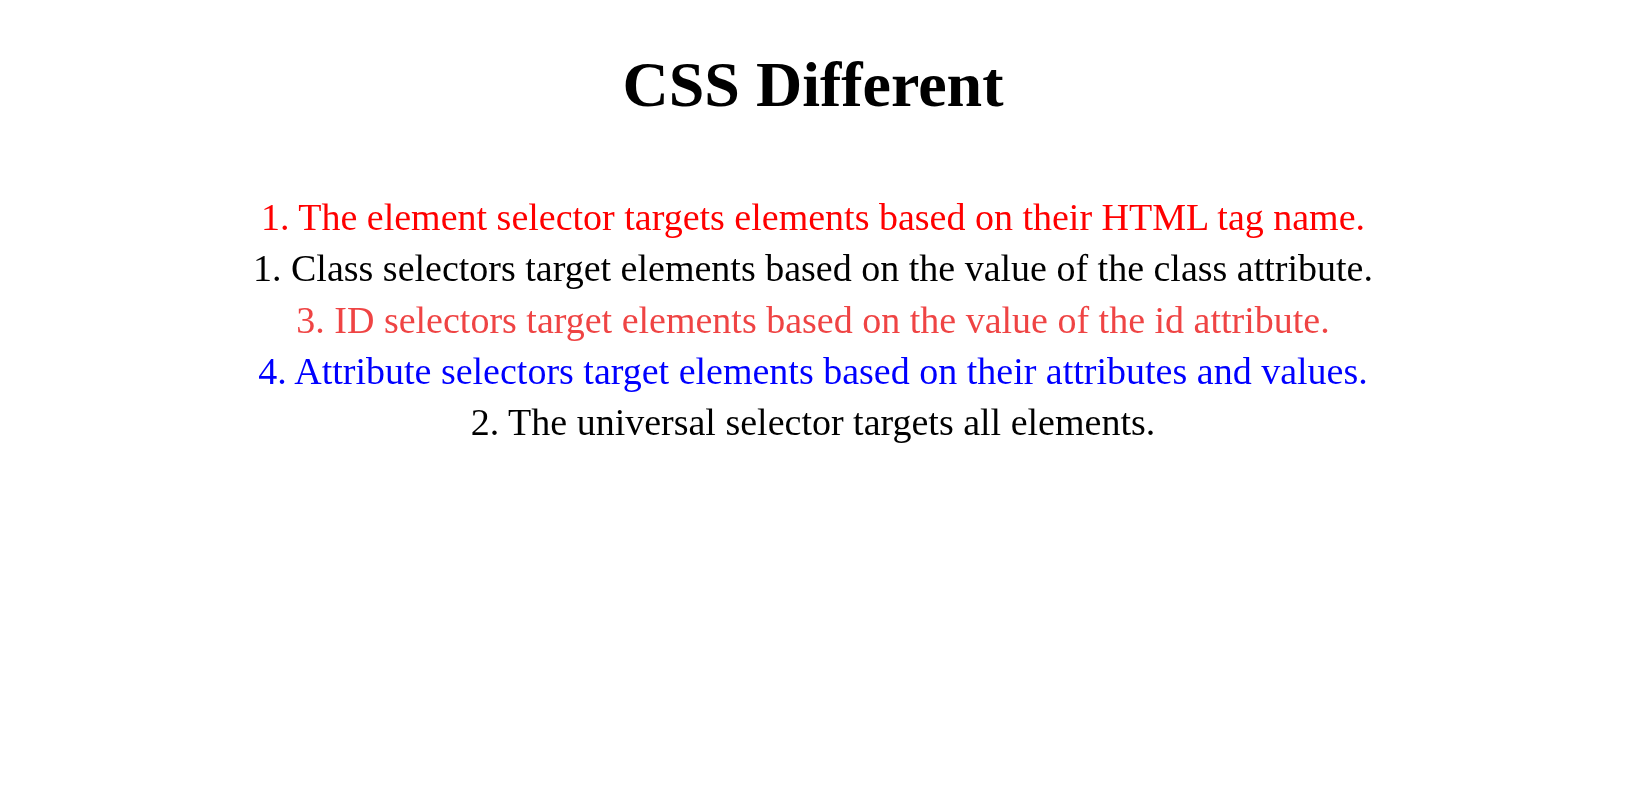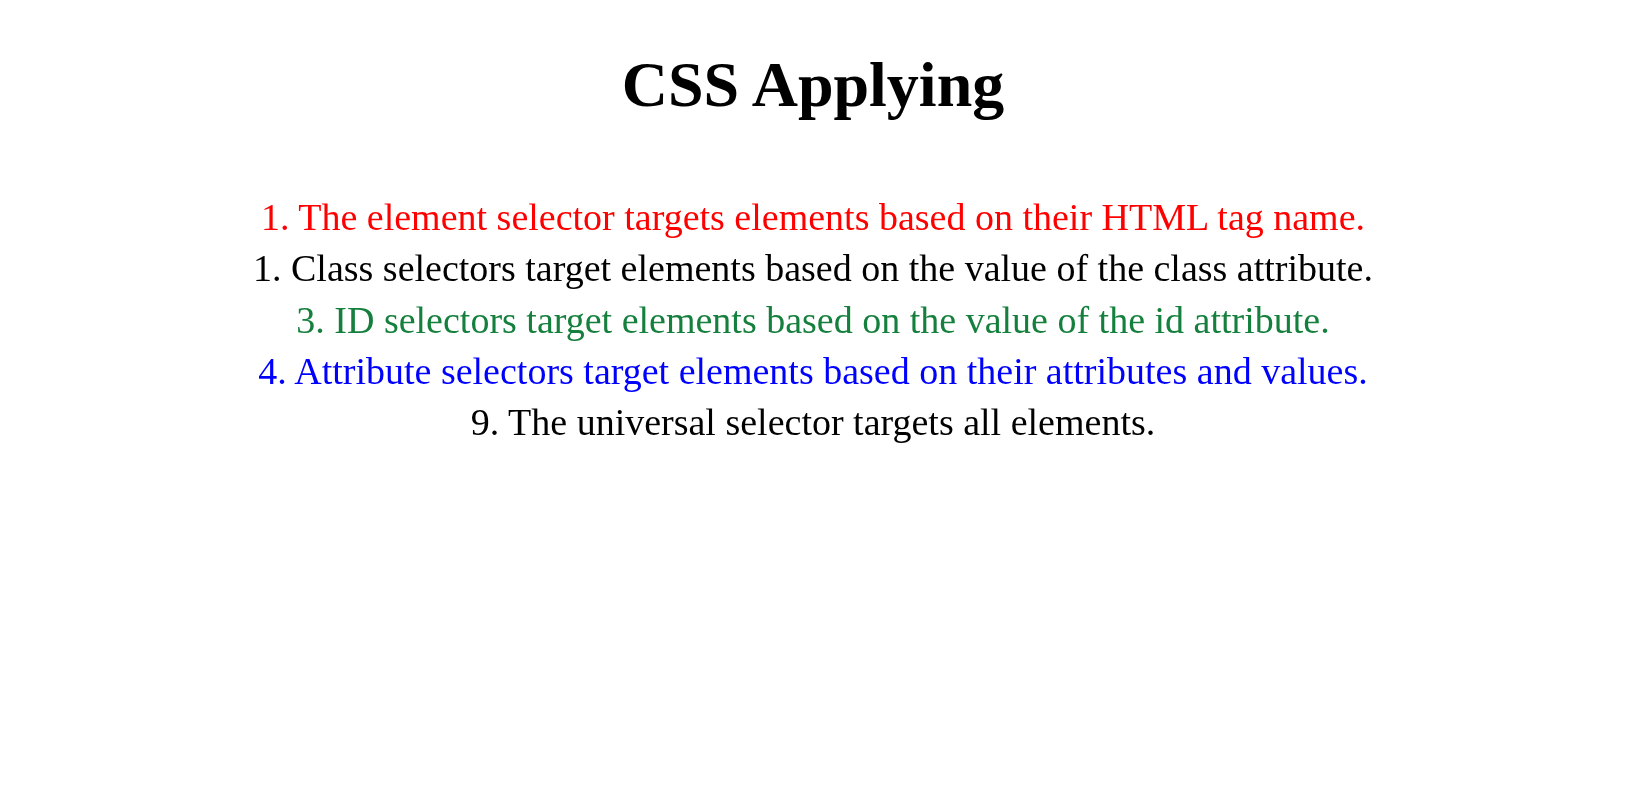--- a/index.html
+++ b/index.html
@@ -29,28 +29,28 @@
       font-weight: bold;
       margin-bottom: 70px;
     }
     .item {
       font-size: 38px;
       line-height: 1.35;
       font-weight: normal;
     }
     .color-red { color: #ff0000; }
     .color-black { color: #000000; }
-    .color-green { color: #15803d; }
+    .color-green { color: #ef4444; }
     .color-blue { color: #0000ff; }
   </style>
 </head>
 <body>
 
 <div class="container">
-  <h1 class="main-title">CSS Applying</h1>
+  <h1 class="main-title">CSS Different</h1>
   <div class="list">
     <div class="item color-red">1. The element selector targets elements based on their HTML tag name.</div>
     <div class="item color-black">1. Class selectors target elements based on the value of the class attribute.</div>
     <div class="item color-green">3. ID selectors target elements based on the value of the id attribute.</div>
     <div class="item color-blue">4. Attribute selectors target elements based on their attributes and values.</div>
-    <div class="item color-black">9. The universal selector targets all elements.</div>
+    <div class="item color-black">2. The universal selector targets all elements.</div>
   </div>
 </div>
 
 </body></html>

